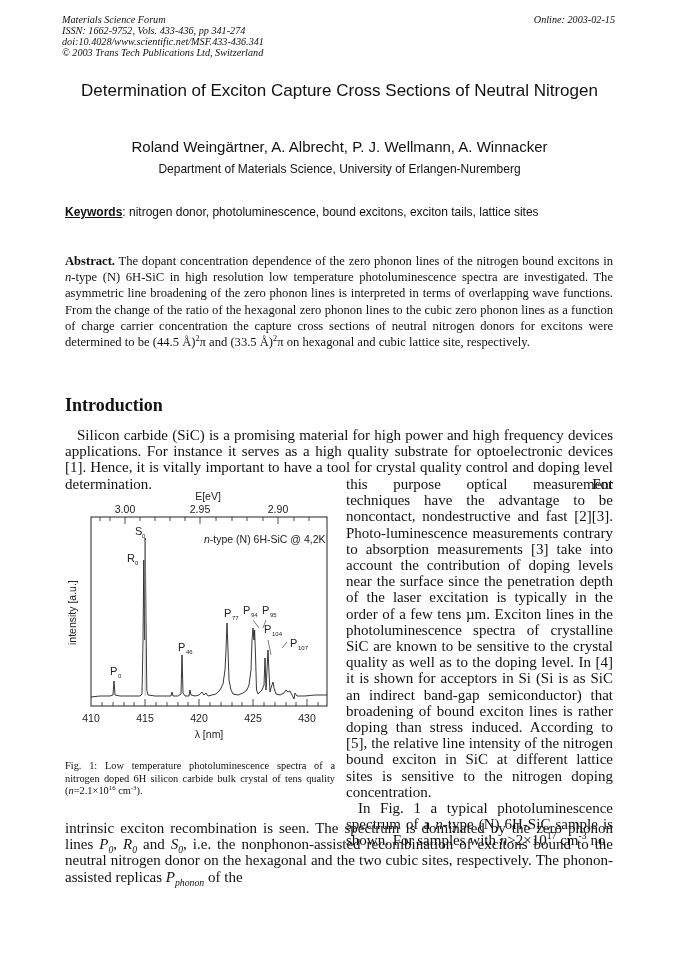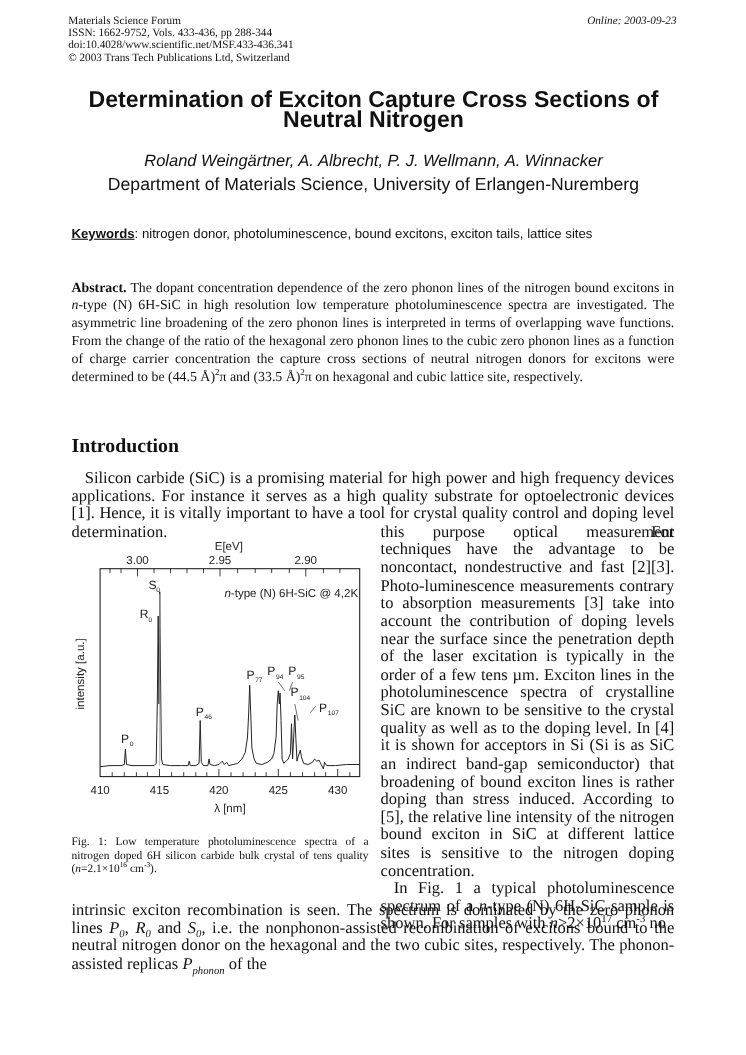--- a/index.html
+++ b/index.html
@@ -1,23 +1,23 @@
 <!DOCTYPE html>
 <html><head>
 <meta charset="utf-8">
 <style>
   html, body { margin:0; padding:0; background:#ffffff; }
   body { width:678px; height:959px; position:relative; overflow:hidden; color:#111; }
   .serif { font-family: "Liberation Serif", "DejaVu Serif", serif; }
   .sans { font-family: "Liberation Sans", "DejaVu Sans", sans-serif; }
-  .hdr { position:absolute; left:62px; top:14px; font-size:10.2px; line-height:11px; }
+  .hdr { position:absolute; left:62px; top:14px; font-size:10.2px; line-height:11px; font-style:italic; }
   .hdr-right { position:absolute; right:63px; top:14px; font-size:10.2px; font-style:italic; }
-  .title { position:absolute; left:62px; width:555px; top:82px; text-align:center; font-weight:bold; font-size:21px; line-height:18px; }
-  .authors { position:absolute; left:62px; width:555px; top:138px; text-align:center; font-size:15px;font-style:italic; }
-  .affil { position:absolute; left:62px; width:555px; top:162px; text-align:center; font-size:16px; line-height:14.5px; }
+  .title { position:absolute; left:62px; width:555px; top:82px; text-align:center; font-weight:normal; font-size:17px; line-height:18px; }
+  .authors { position:absolute; left:62px; width:555px; top:138px; text-align:center; font-size:15px; }
+  .affil { position:absolute; left:62px; width:555px; top:162px; text-align:center; font-size:12px; line-height:14.5px; }
   .keywords { position:absolute; left:65px; top:205px; font-size:12px; }
   .keywords .kl { font-weight:bold; text-decoration:underline;margin-top:25px; }
   .abstract { position:absolute; left:65px; width:548px; top:253px; font-size:12.6px; line-height:16.2px; text-align:justify; }
   .abstract b { font-weight:bold; }
   .h-intro { position:absolute; left:65px; top:395px; font-size:18px; font-weight:bold; }
   .para { font-size:15px; line-height:16.2px; text-align:justify; }
   .intro-top { position:absolute; left:65px; width:548px; top:427px; }
   .right-col { position:absolute; left:346px; width:267px; top:476px; }
   .bottom-text { position:absolute; left:65px; width:548px; top:820px; }
   .indent { text-indent:12px; }
@@ -25,25 +25,25 @@
   .figure { position:absolute; left:60px; top:482px; width:282px; height:270px; }
   .caption { position:absolute; left:65px; width:270px; top:760px; font-size:10.4px; line-height:12.6px; text-align:justify; }
   sub, sup { font-size:65%; line-height:0; }
   .line { display:block; }
 </style>
 </head>
 <body>
 
 <div class="hdr serif">
   <span class="line">Materials Science Forum</span>
-  <span class="line">ISSN: 1662-9752, Vols. 433-436, pp 288-344</span>
+  <span class="line">ISSN: 1662-9752, Vols. 433-436, pp 341-274</span>
   <span class="line">doi:10.4028/www.scientific.net/MSF.433-436.341</span>
   <span class="line">© 2003 Trans Tech Publications Ltd, Switzerland</span>
 </div>
-<div class="hdr-right serif">Online: 2003-09-23</div>
+<div class="hdr-right serif">Online: 2003-02-15</div>
 
 <div class="title sans">
   <span class="line">Determination of Exciton Capture Cross Sections of Neutral Nitrogen</span>
 </div>
 
 <div class="authors sans">Roland Weingärtner, A. Albrecht, P. J. Wellmann, A. Winnacker</div>
 <div class="affil sans">
   <span class="line">Department of Materials Science, University of Erlangen-Nuremberg</span>
 </div>
 

